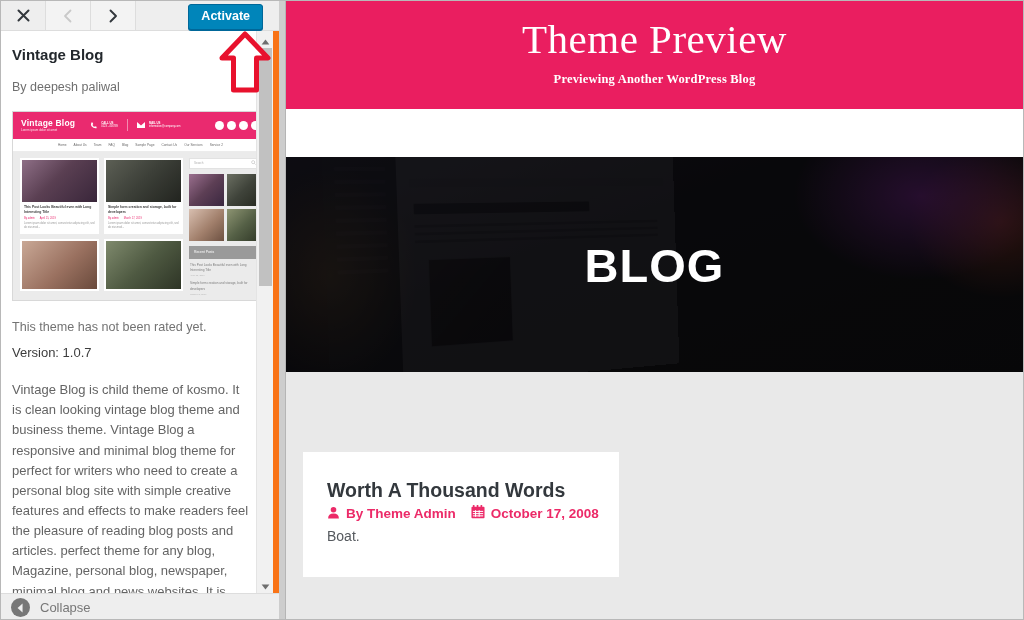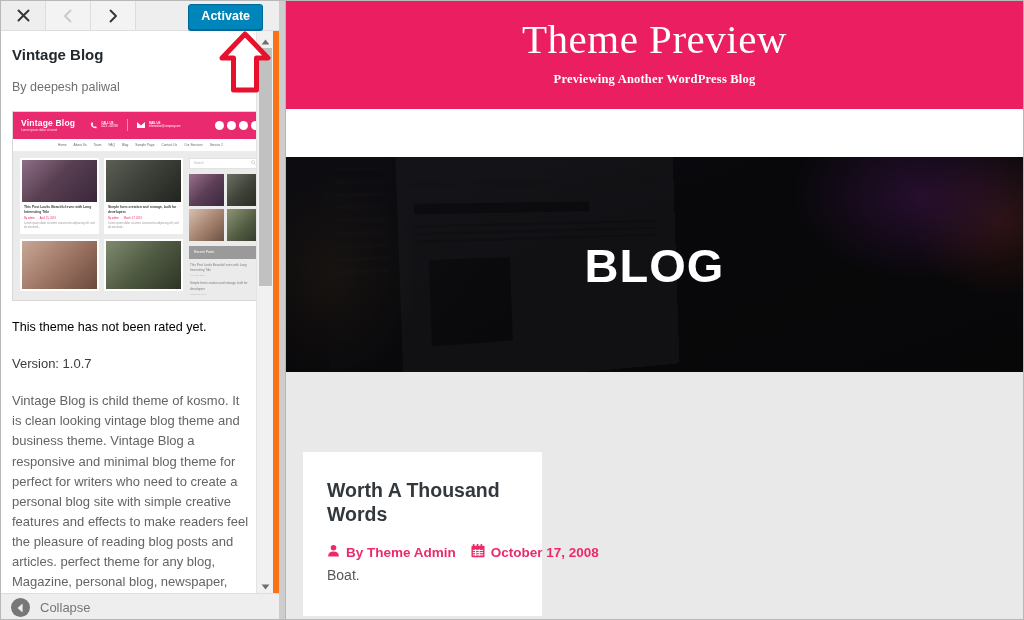--- a/index.html
+++ b/index.html
@@ -218,25 +218,25 @@
     font-size: 3.4px; color: #fff;
   }
   .th-rp { padding: 4px 0 0 1px; }
   .th-rp p { font-size: 3.1px; color: #7d7d7d; line-height: 1.7; margin-bottom: 1px; }
   .th-rp small { font-size: 2.4px; color: #b4b4b4; display: block; margin-bottom: 4px; }
 
   
   .rating {
     margin-top: 17px;
     font-size: 12.6px;
-    color: #000000;
+    color: #737373;
     line-height: 1.5;
   }
   .version {
-    margin-top: 17px;
+    margin-top: 6px;
     font-size: 13px;
     color: #3c3c3c;
     line-height: 1.5;
   }
   .description {
     margin-top: 18px;
     font-size: 13px;
     color: #646464;
     line-height: 1.55;
     width: 240px;
@@ -407,32 +407,32 @@
     line-height: 1;
   }
 
   
   .post-area {
     padding: 80px 0 0 17px;
     background: #e9e9e9;
     height: calc(100% - 371px);
   }
   .post-card {
-    width: 239px;
+    width: 316px;
     background: #ffffff;
     padding: 26px 24px 30px 24px;
   }
   .post-title {
     font-size: 19.5px;
     font-weight: bold;
     color: #33383d;
     line-height: 1.25;
   }
   .post-meta {
-    margin-top: 17px;
+    margin-top: 3px;
     display: flex;
     align-items: center;
     gap: 15px;
   }
   .meta-item {
     display: flex;
     align-items: center;
     gap: 6px;
     color: #ec2a68;
     font-size: 13.5px;

